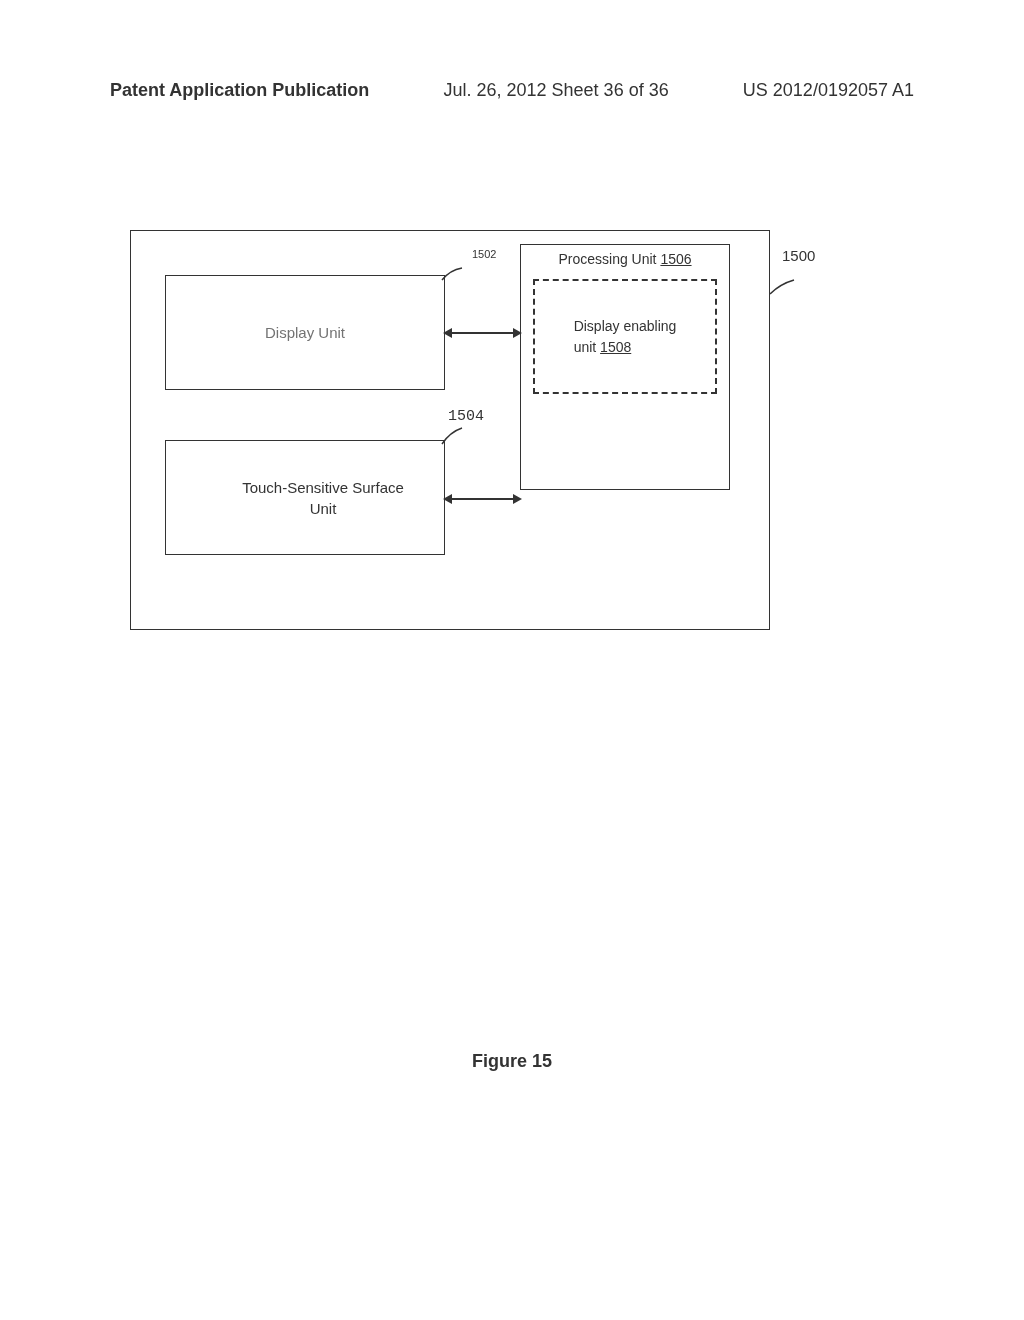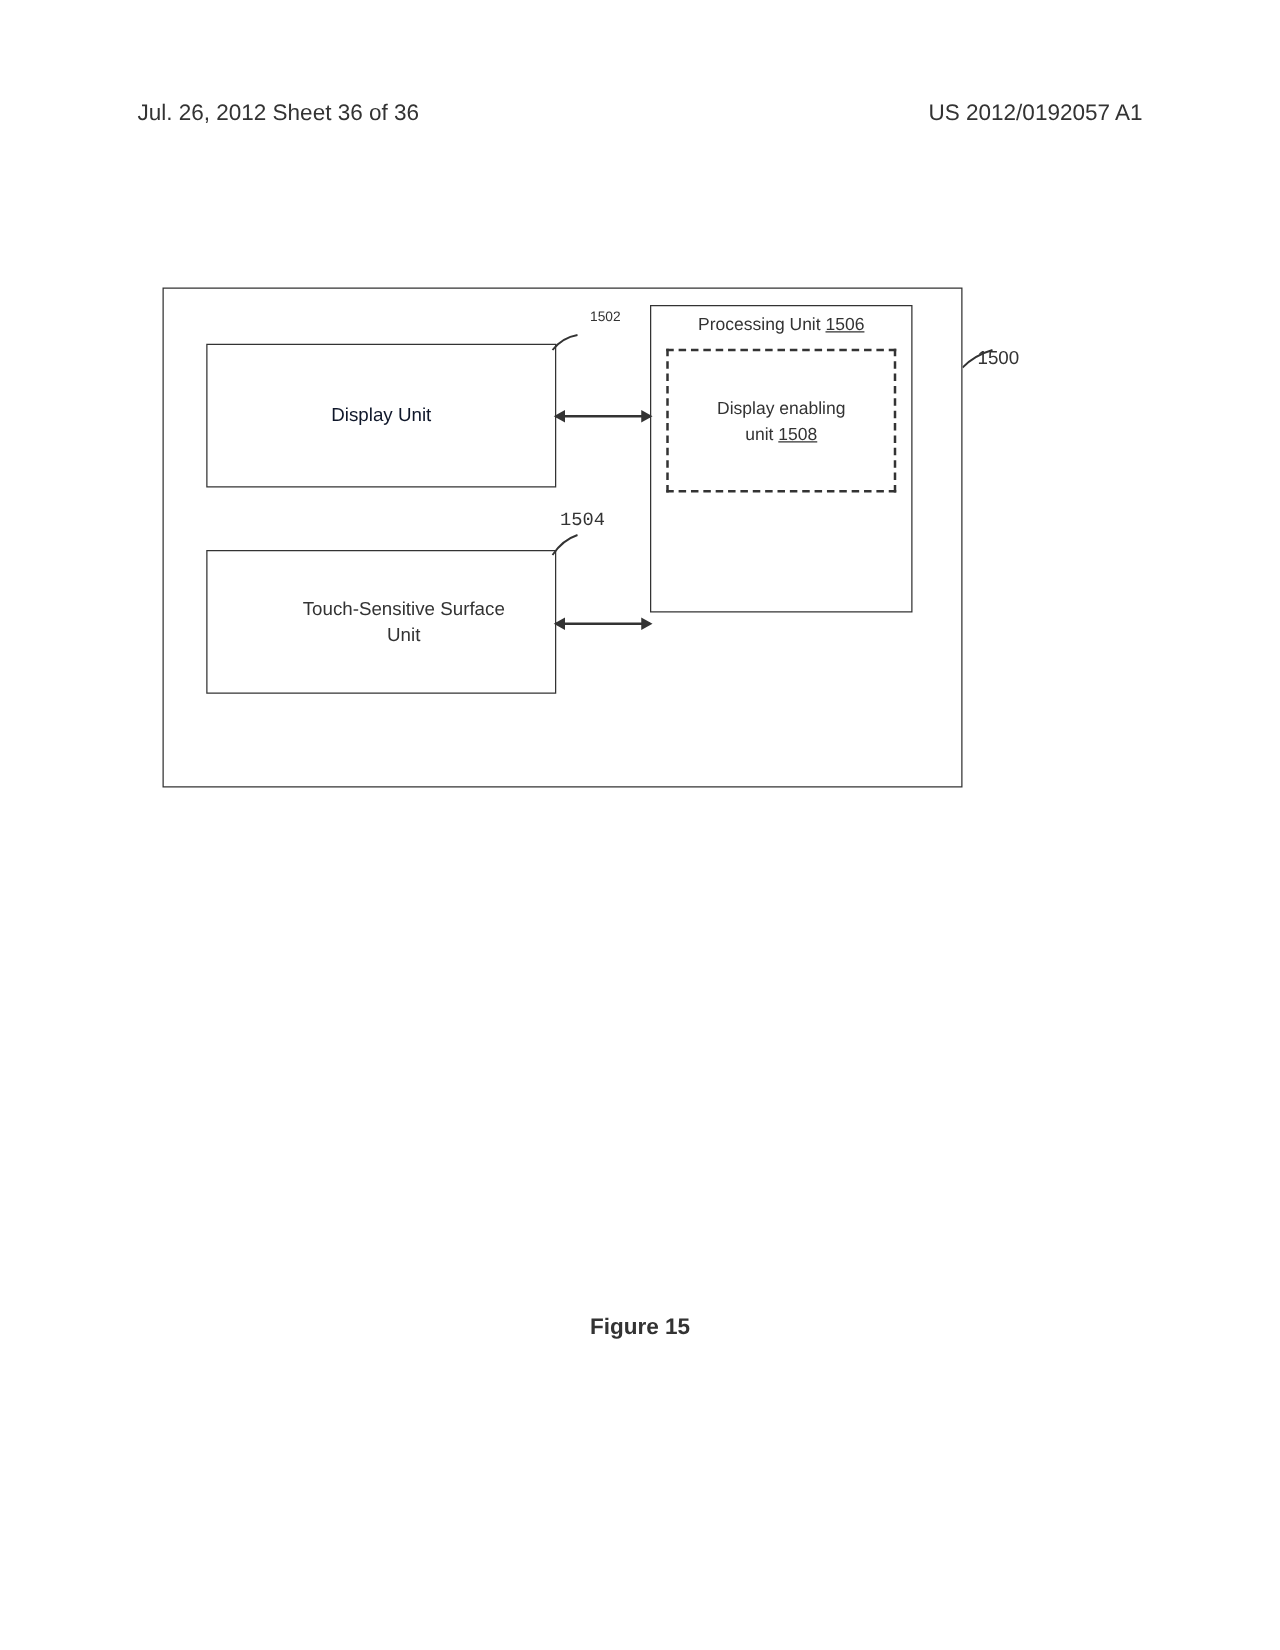--- a/index.html
+++ b/index.html
@@ -48,21 +48,21 @@
       top: 45px;
       left: 35px;
       width: 280px;
       height: 115px;
       border: 1.5px solid #333;
       display: flex;
       align-items: center;
       justify-content: center;
       text-align: center;
       font-size: 15px;
-      color: #0f172a;
+      color: #737373;
     }
     .touch-unit {
       position: absolute;
       top: 210px;
       left: 35px;
       width: 280px;
       height: 115px;
       border: 1.5px solid #333;
       display: flex;
       align-items: center;
@@ -90,21 +90,20 @@
     .processing-title .ref-num {
       text-decoration: underline;
     }
     .dashed-box {
       border: 2px dashed #333;
       margin: 8px 12px;
       height: 115px;
       display: flex;
       align-items: center;
       justify-content: center;
-      text-align: center;
       font-size: 14px;
       color: #333;
       line-height: 1.5;
     }
     .dashed-box .ref-num {
       text-decoration: underline;
     }
     
     .callout-1502 {
       position: absolute;
@@ -117,21 +116,21 @@
     .callout-1504 {
       position: absolute;
       top: 178px;
       left: 318px;
       font-size: 15px;
       color: #333;
       font-family: Liberation Mono, monospace;
     }
     .callout-1500 {
       position: absolute;
-      top: 48px;
+      top: 17px;
       left: 652px;
       font-size: 15px;
       color: #333;
     }
     
     .leader-1502 {
       position: absolute;
       top: 36px;
       left: 310px;
       width: 24px;
@@ -197,20 +196,21 @@
       font-size: 18px;
       font-weight: bold;
       color: #333;
       margin-top: 36px;
     }
   </style>
 </head>
 <body>
 
 <div class="header">
+  <span class="header-left">Patent Application Publication</span>
   <span>Jul. 26, 2012  Sheet 36 of 36</span>
   <span>US 2012/0192057 A1</span>
 </div>
 
 <div class="diagram-container">
   <div class="outer-box"></div>
 
   <div class="display-unit">
     <span>Display Unit</span>
   </div>

